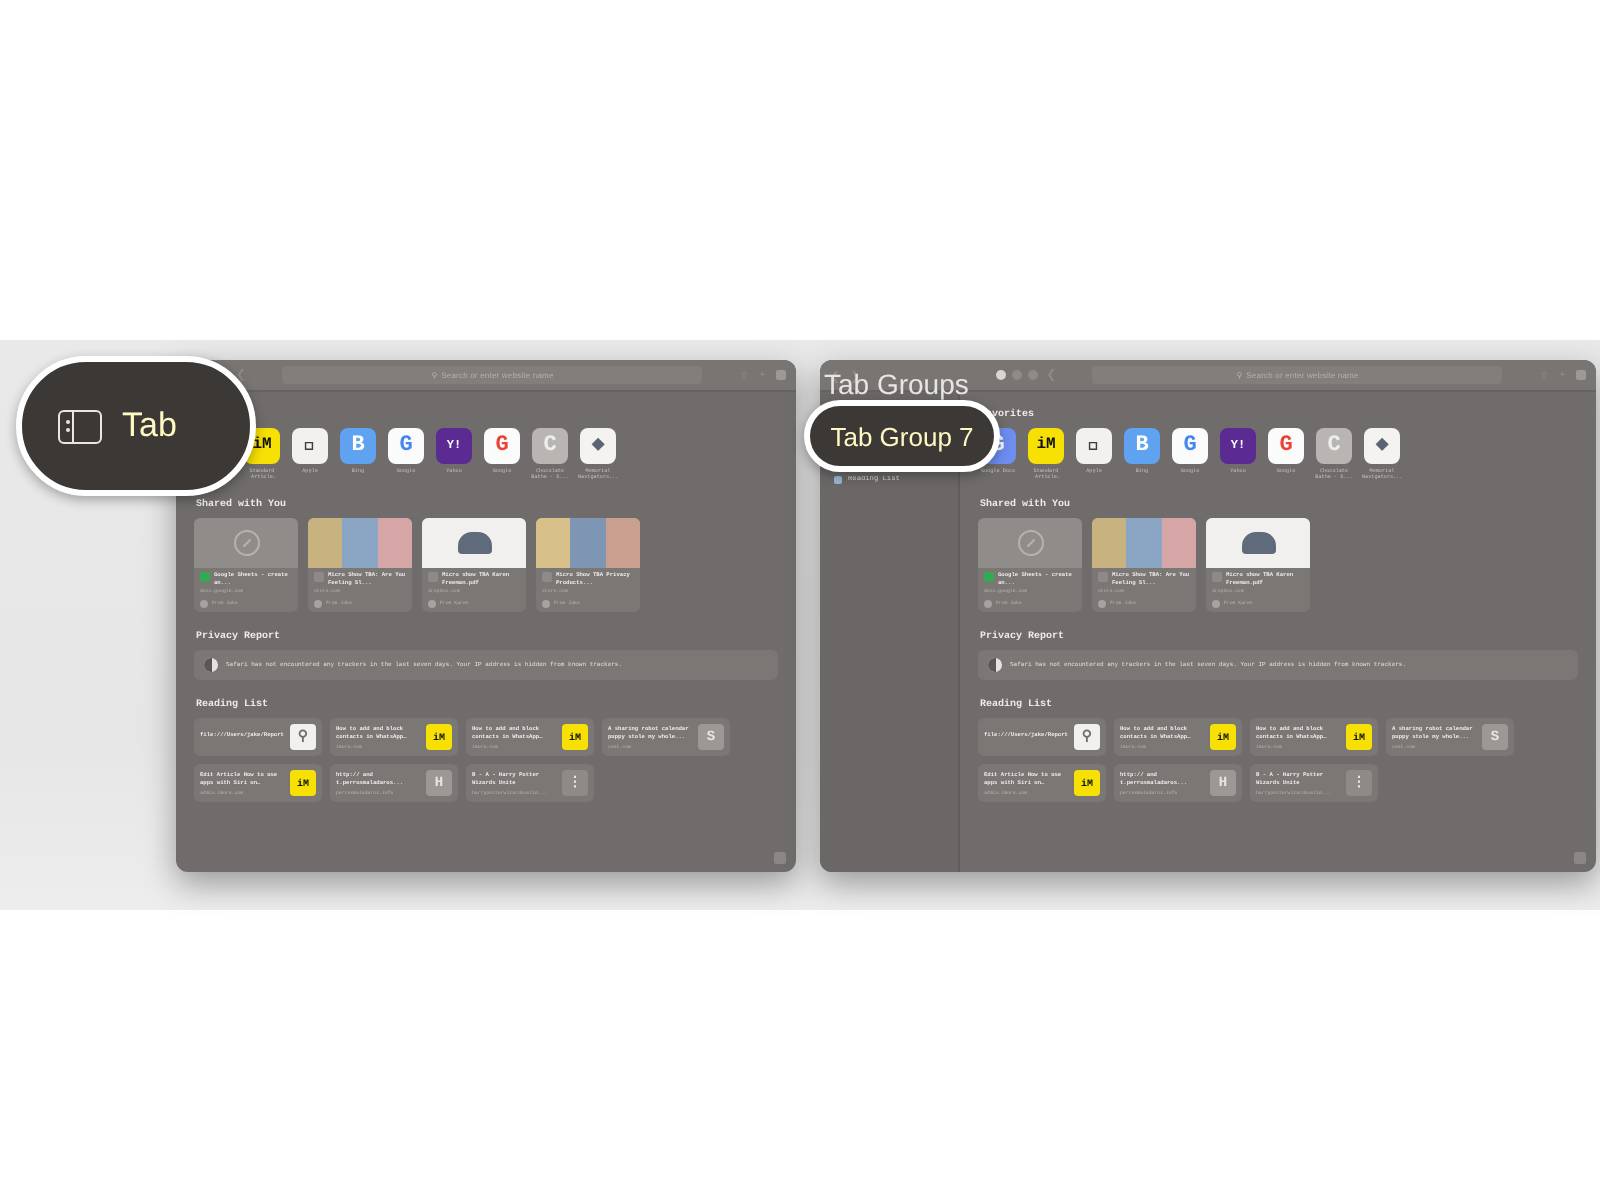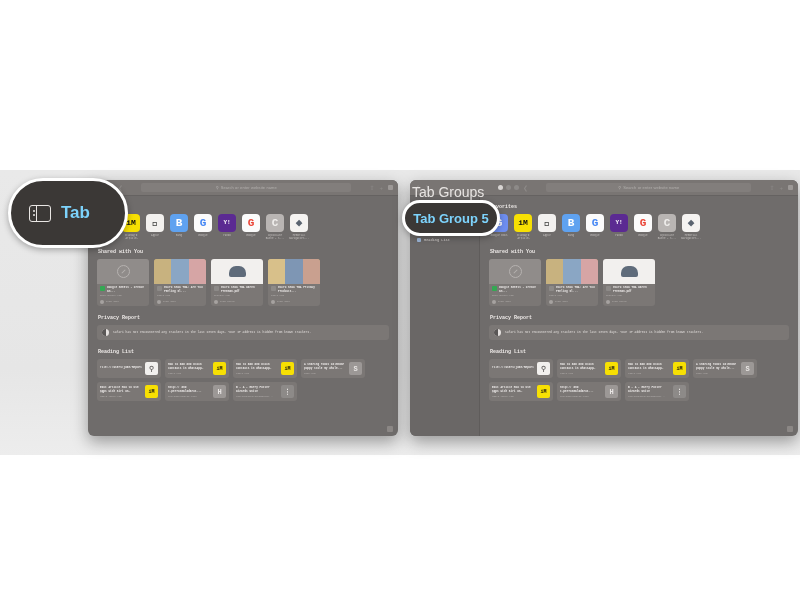--- a/index.html
+++ b/index.html
@@ -106,21 +106,21 @@
   .rcard .th { width:13px; height:13px; border-radius:2px; flex:0 0 auto;
                display:flex; align-items:center; justify-content:center;
                font-size:7px; font-weight:bold; background:#9c9896; color:#e8e5e3; }
 
   .win-foot { position:absolute; right:5px; bottom:4px; width:6px; height:6px;
               border-radius:1px; background:#8b8785; }
 
   
   .callout { position:absolute; background:#3b3836; border:3px solid #ffffff;
              display:flex; align-items:center; box-shadow:0 2px 6px rgba(0,0,0,.3); }
-  .callout .ctxt { color:#7dd3fc; white-space:nowrap;font-weight:bold; }
+  .callout .ctxt { color:#fef9c3; white-space:nowrap; }
 
   #callout-sidebar { left:8px; top:178px; width:120px; height:70px;
                      border-radius:40px; padding-left:18px; gap:10px; }
   #callout-sidebar .ctxt { font-size:17px; }
   .sidebar-glyph { width:22px; height:17px; border:1.6px solid #e9e6e4; border-radius:3px;
                    display:flex; flex:0 0 auto; overflow:hidden; }
   .sidebar-glyph .l { width:7px; border-right:1.6px solid #e9e6e4;
                       display:flex; flex-direction:column; justify-content:center;
                       align-items:center; gap:2px; padding-left:1px; }
   .sidebar-glyph .l b { display:block; width:2px; height:2px; border-radius:50%;
@@ -556,16 +556,16 @@
     <span class="sidebar-glyph">
       <span class="l">
           <b></b>
           <b></b>
         </span>
     </span>
     <span class="ctxt">Tab</span>
   </div>
 
   <div class="callout" id="callout-group">
-    <span class="ctxt">Tab Group 5</span>
+    <span class="ctxt">Tab Group 7</span>
   </div>
 
 </div>
 
 </body></html>

